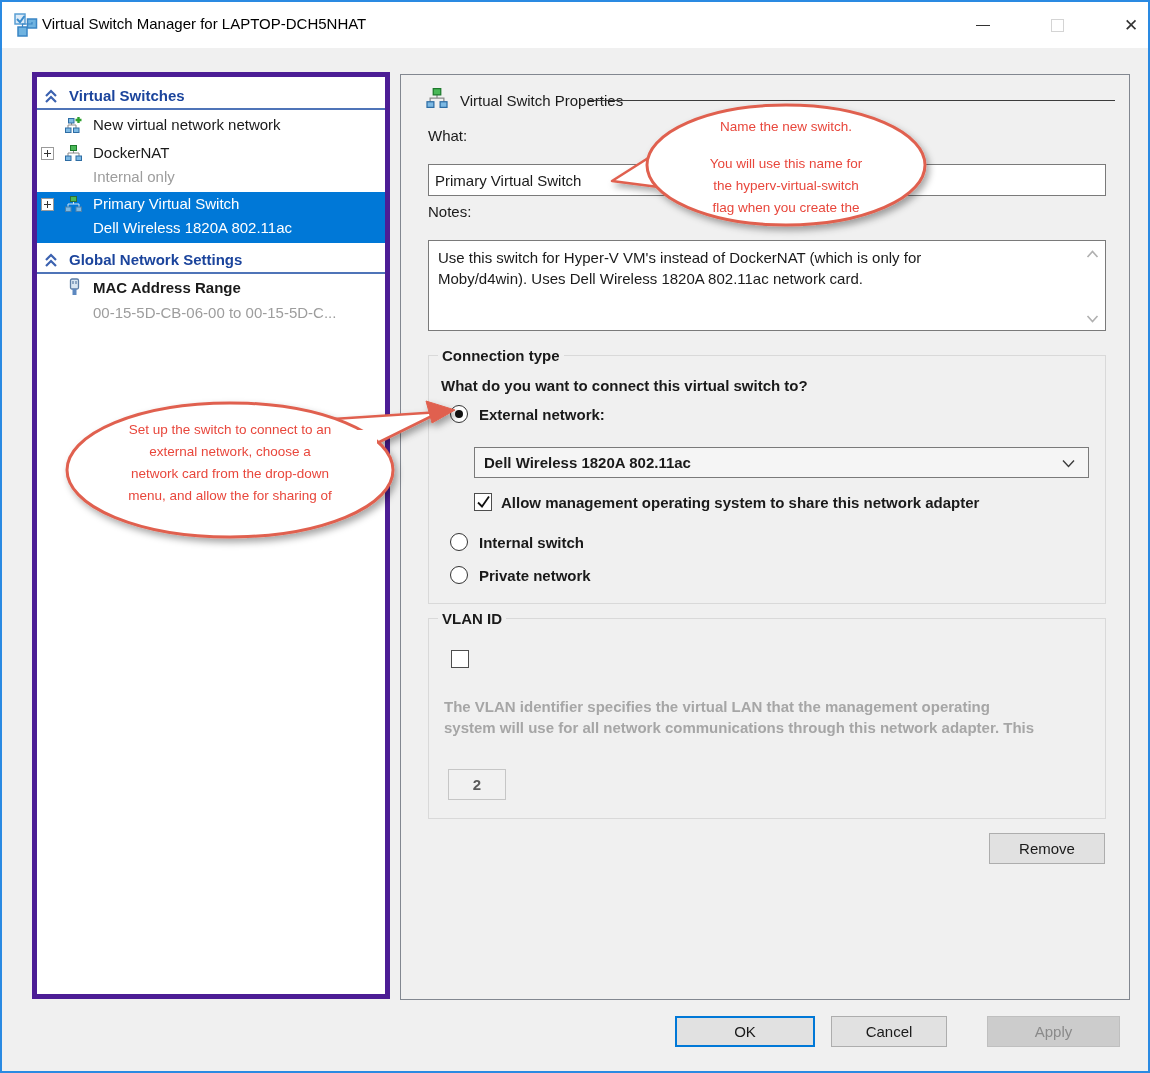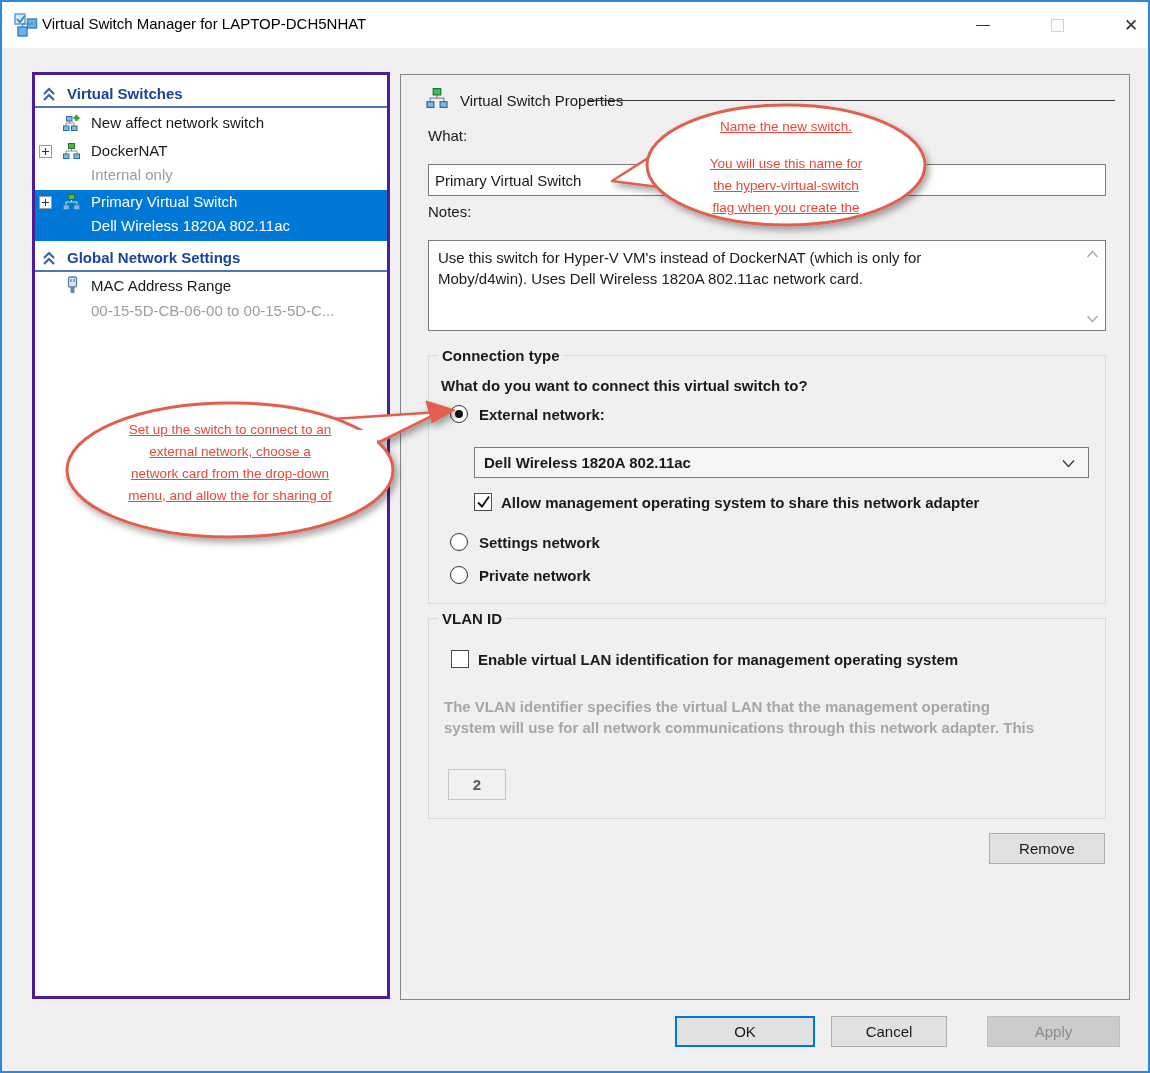--- a/index.html
+++ b/index.html
@@ -14,21 +14,21 @@
   .app-icon { position:absolute; left:12px; top:11px; width:24px; height:24px; }
   .title-text { position:absolute; left:40px; top:13px; font-size:15px; color:#000; white-space:nowrap; }
   .caption-btn { position:absolute; top:0; width:46px; height:46px; display:flex; align-items:center; justify-content:center; }
   .btn-min { right:142px; } .btn-max { right:68px; } .btn-close { right:-6px; }
   .min-glyph { width:14px; border-top:1.6px solid #333; }
   .max-glyph { width:13px; height:13px; border:1.4px solid #d4d4d4; }
   .close-glyph { font-size:17px; color:#333; line-height:1; }
   
   .tree {
     position:absolute; left:30px; top:70px; width:358px; height:927px;
-    background:#fff; border:3px solid #4c1d95; font-size:15px; overflow:hidden;
+    background:#fff; border:5px solid #4c1d95; font-size:15px; overflow:hidden;
   }
   .tree-header { position:absolute; left:0; width:100%; height:22px; }
   .tree-header .hdr-label { position:absolute; left:32px; top:1px; font-weight:bold; color:#1b449c; }
   .chev2 { position:absolute; left:7px; top:3px; }
   .tree-rule { position:absolute; left:0; width:356px; height:0; border-top:2px solid #4f74b8; }
   .tree-item-label { position:absolute; white-space:nowrap; }
   .sub { color:#9d9d9d; }
   .expander {
     position:absolute; width:13px; height:13px; background:#fff; border:1px solid #9a9a9a;
     display:flex; align-items:center; justify-content:center;
@@ -82,21 +82,21 @@
     font-size:15px; display:flex; align-items:center; justify-content:center;
     font-family:"Liberation Sans",sans-serif; color:#1a1a1a;
   }
   .btn-remove { left:588px; top:758px; width:116px; }
   .btn-ok { left:673px; top:1014px; width:140px; border:2px solid #0078d7; }
   .btn-cancel { left:829px; top:1014px; width:116px; }
   .btn-apply { left:985px; top:1014px; width:133px; background:#cccccc; border-color:#bfbfbf; color:#8a8a8a; }
   
   .balloon { position:absolute; z-index:5; pointer-events:none; }
   .balloon-text {
-    position:absolute; text-align:center; color:#e8473c; font-size:13.5px; line-height:22px;text-decoration:underline;
+    position:absolute; text-align:center; color:#e8473c; font-size:13.5px; line-height:22px;
   }
 </style>
 </head>
 <body>
 
 <div class="window">
 
   <div class="titlebar">
     <svg class="app-icon" viewBox="0 0 24 24">
       <rect x="1" y="1" width="10" height="10" fill="#ddebf7" stroke="#5a9fd4" stroke-width="1.5"></rect>
@@ -128,21 +128,21 @@
     <div class="tree-rule" style="top:31px;"></div>
 
     <div>
       <svg class="ticon" style="left:28px; top:40px;" viewBox="0 0 17 16">
         <path d="M6.5 5v3M3 12V8h8v4" stroke="#8a8a8a" stroke-width="1" fill="none"></path>
         <rect x="3.5" y="1.5" width="5.5" height="4.5" fill="#7db9e3" stroke="#2e6da4"></rect>
         <rect x="0.5" y="11" width="5.5" height="4.5" fill="#7db9e3" stroke="#2e6da4"></rect>
         <rect x="8.5" y="11" width="5.5" height="4.5" fill="#7db9e3" stroke="#2e6da4"></rect>
         <path d="M13.5 0v6M10.5 3h6" stroke="#2ea02e" stroke-width="2.4" fill="none"></path>
       </svg>
-      <span class="tree-item-label" style="left:56px; top:39px;">New affect network switch</span>
+      <span class="tree-item-label" style="left:56px; top:39px;">New virtual network network</span>
     </div>
 
     <div>
       <span class="expander" style="left:4px; top:70px;"></span>
       <svg class="ticon" style="left:28px; top:68px;" viewBox="0 0 17 16">
         <path d="M8.5 5v3M3 12V8h11v4" stroke="#8a8a8a" stroke-width="1" fill="none"></path>
         <rect x="5.5" y="0.5" width="6" height="5" fill="#49b857" stroke="#1d7a2c"></rect>
         <rect x="0.5" y="11" width="5.5" height="4.5" fill="#7db9e3" stroke="#2e6da4"></rect>
         <rect x="11" y="11" width="5.5" height="4.5" fill="#7db9e3" stroke="#2e6da4"></rect>
       </svg>
@@ -169,21 +169,21 @@
       <span class="hdr-label">Global Network Settings</span>
     </div>
     <div class="tree-rule" style="top:195px;"></div>
 
     <div>
       <svg class="ticon" style="left:31px; top:201px; width:13px; height:18px;" viewBox="0 0 13 18">
         <rect x="2.5" y="1" width="8" height="10" rx="1.5" fill="#d8e6f2" stroke="#5c7ea6" stroke-width="1.3"></rect>
         <path d="M5 3v3M8 3v3" stroke="#5c7ea6" stroke-width="1.2"></path>
         <rect x="4.5" y="11" width="4" height="6" fill="#5c88c0"></rect>
       </svg>
-      <span class="tree-item-label" style="left:56px; top:202px;">MAC Address Range</span>
+      <span class="tree-item-label" style="left:56px; top:202px;font-weight:bold;">MAC Address Range</span>
       <span class="tree-item-label sub" style="left:56px; top:227px;">00-15-5D-CB-06-00 to 00-15-5D-C...</span>
     </div>
   </div>
 
   <div class="panel">
 
     <svg class="p-hdr-icon" width="22" height="20" viewBox="0 0 17 16">
       <path d="M8.5 5v3M3 12V8h11v4" stroke="#8a8a8a" stroke-width="1" fill="none"></path>
       <rect x="5.5" y="0.5" width="6" height="5" fill="#49b857" stroke="#1d7a2c"></rect>
       <rect x="0.5" y="11" width="5.5" height="4.5" fill="#7db9e3" stroke="#2e6da4"></rect>
@@ -222,31 +222,30 @@
       </div>
 
       <span class="checkbox" style="left:45px; top:137px;">
         <svg width="15" height="14" viewBox="0 0 15 14" style="position:absolute; left:0.5px; top:0.5px;">
           <path d="M2 7.5l4 4L13 1.5" stroke="#111" stroke-width="1.8" fill="none"></path>
         </svg>
       </span>
       <span class="opt-label" style="left:72px; top:138px;text-align:right;">Allow management operating system to share this network adapter</span>
 
       <span class="radio" style="left:21px; top:177px;"></span>
-      <span class="opt-label" style="left:50px; top:178px;">Settings network</span>
+      <span class="opt-label" style="left:50px; top:178px;">Internal switch</span>
 
       <span class="radio" style="left:21px; top:210px;"></span>
       <span class="opt-label" style="left:50px; top:211px;">Private network</span>
     </div>
 
     <div class="groupbox" style="top:543px; height:201px;">
       <span class="legend">VLAN ID</span>
 
       <span class="checkbox" style="left:22px; top:31px;"></span>
-      <span class="opt-label" style="left:49px; top:32px;">Enable virtual LAN identification for management operating system</span>
 
       <div class="gray-text" style="position:absolute; left:15px; top:77px;">
         <div>The VLAN identifier specifies the virtual LAN that the management operating</div>
         <div>system will use for all network communications through this network adapter. This</div>
       </div>
 
       <div class="vlan-input">2</div>
     </div>
 
     <div class="btn btn-remove">Remove</div>

